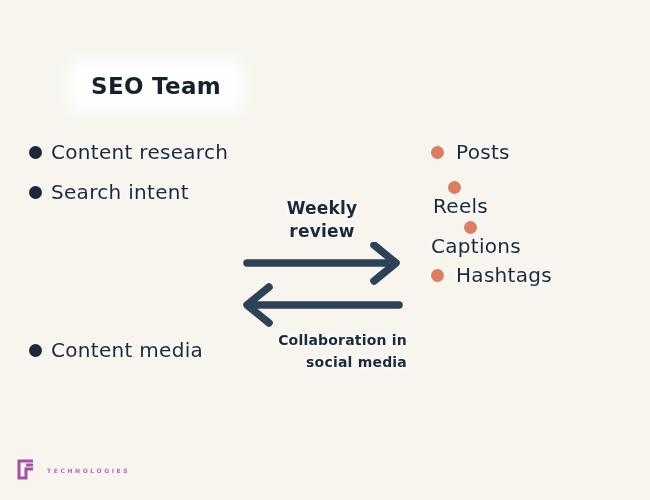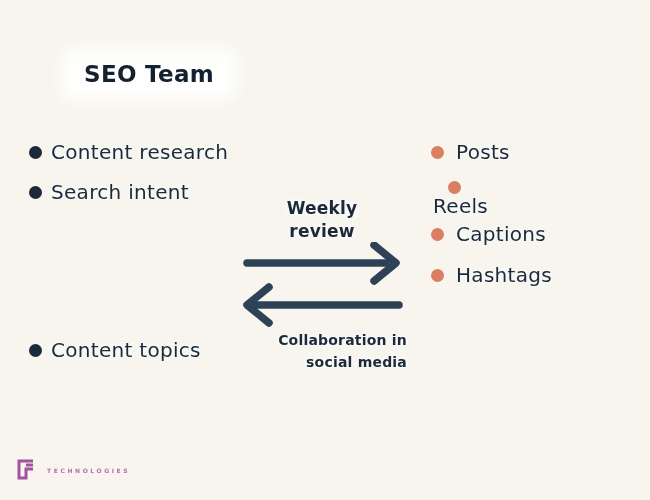--- a/index.html
+++ b/index.html
@@ -18,21 +18,21 @@
     font-size: 23px;
     font-weight: 700;
     color: #16212f;
     letter-spacing: 0.3px;
     background: rgba(255,255,255,0.85);
     padding: 4px 14px;
     border-radius: 5px;
     box-shadow: 0 0 14px 10px rgba(255,255,255,0.85);
     white-space: nowrap;
   }
-  .col-title.seo    { left: 149px; }
+  .col-title.seo    { left: 156px; margin-top: 12px; }
   .col-title.social { left: 487px; }
 
   .li {
     position: absolute;
     display: flex;
     align-items: center;
     height: 26px;
   }
   .dot {
     display: inline-block;
@@ -118,32 +118,32 @@
   <div class="li" style="left:29px; top:139px;">
     <span class="dot navy-dot"></span>
     <span class="li-text">Content research</span>
   </div>
   <div class="li" style="left:29px; top:179px;text-align:center;">
     <span class="dot navy-dot"></span>
     <span class="li-text">Search intent</span>
   </div>
   <div class="li" style="left:29px; top:337px;">
     <span class="dot navy-dot"></span>
-    <span class="li-text">Content topics</span>
+    <span class="li-text">Content media</span>
   </div>
 
   <div class="li" style="left:431px; top:139px;">
     <span class="dot orange-dot"></span>
     <span class="li-text">Posts</span>
   </div>
   <div class="li" style="left:433px; top:181px;flex-direction:column;">
     <span class="dot orange-dot"></span>
     <span class="li-text">Reels</span>
   </div>
-  <div class="li" style="left:431px; top:221px;">
+  <div class="li" style="left:431px; top:221px;flex-direction:column;">
     <span class="dot orange-dot"></span>
     <span class="li-text">Captions</span>
   </div>
   <div class="li" style="left:431px; top:262px;">
     <span class="dot orange-dot"></span>
     <span class="li-text">Hashtags</span>
   </div>
 
   <svg class="arrows" width="170" height="86" viewBox="0 0 170 86" aria-hidden="true">
     <g stroke="#2d4157" stroke-width="7.5" fill="none" stroke-linecap="round" stroke-linejoin="round">

